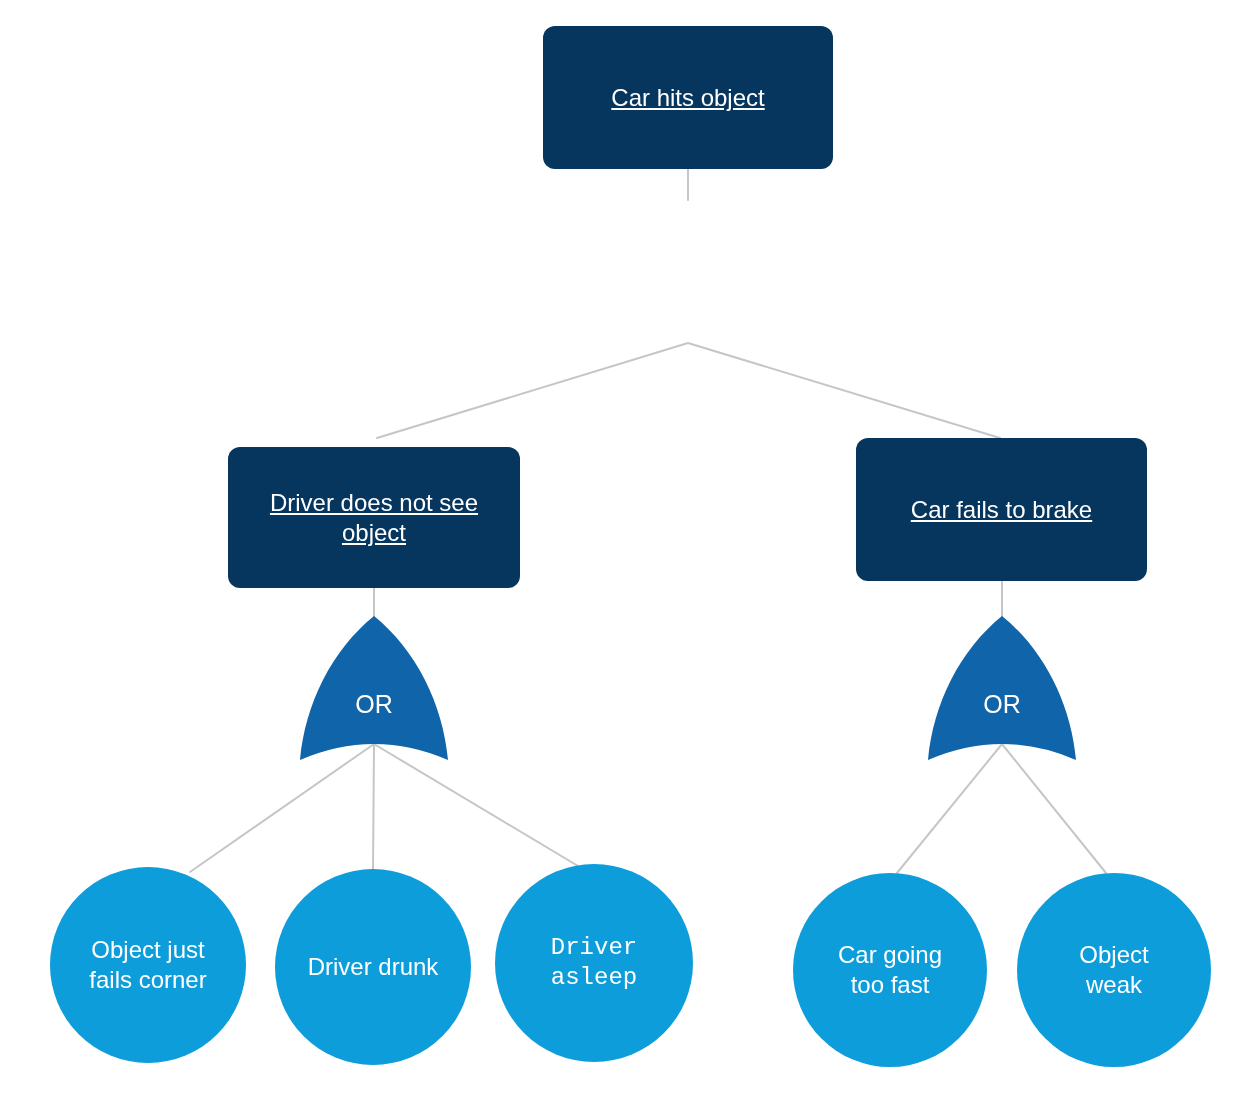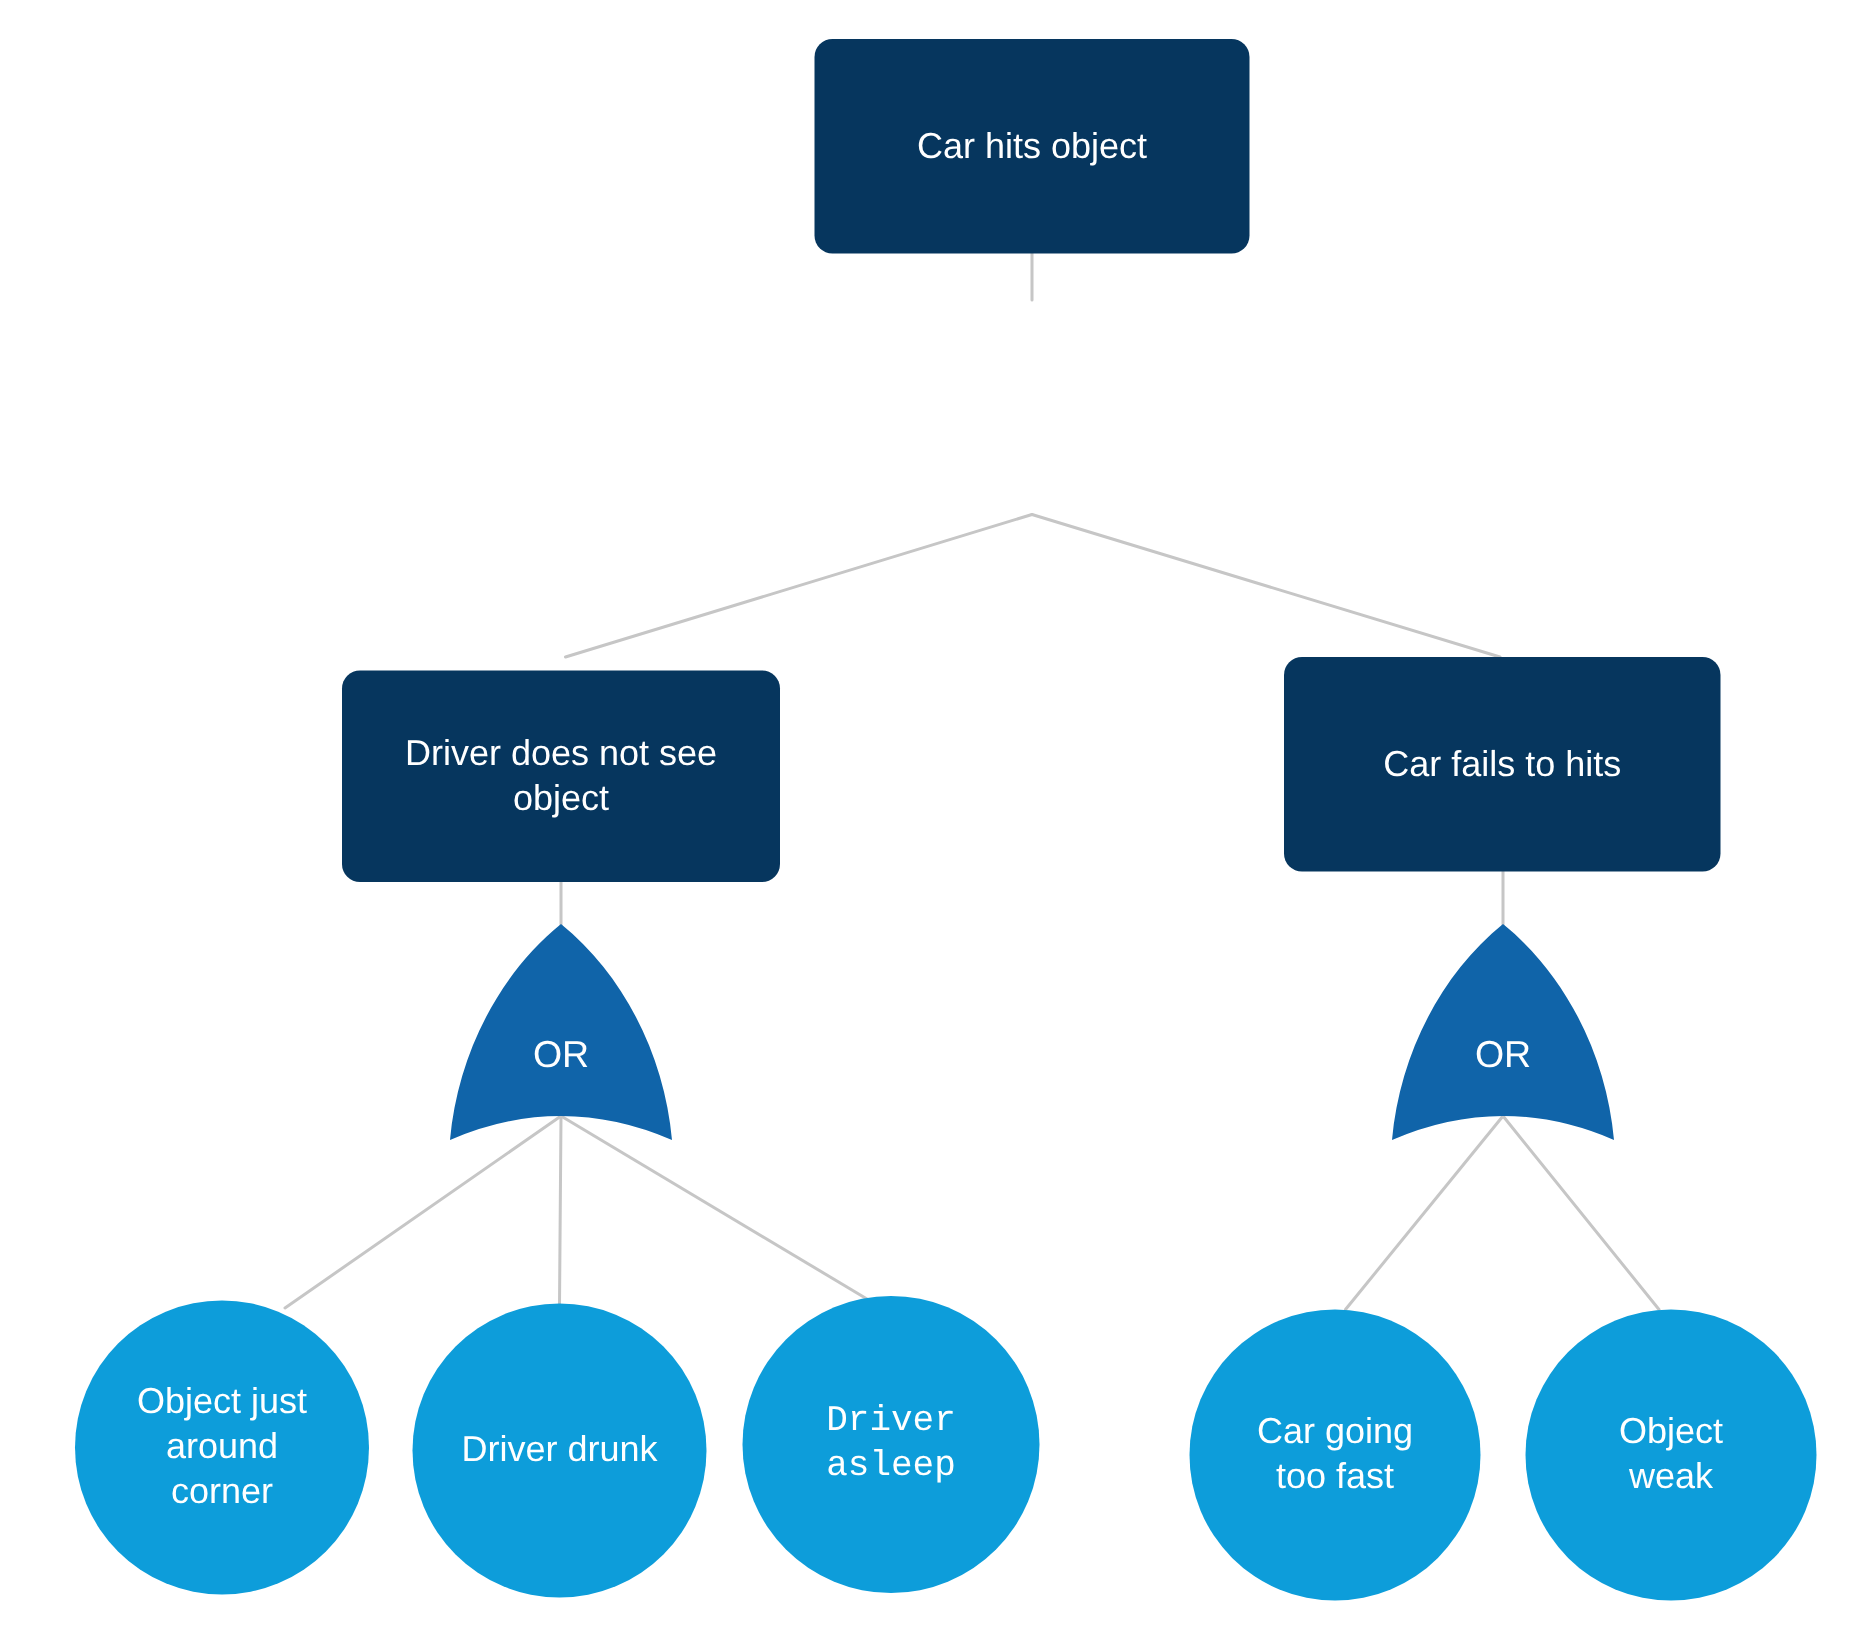--- a/index.html
+++ b/index.html
@@ -35,20 +35,21 @@
     text-align: center;
     color: #ffffff;
     font-size: 24px;
     line-height: 1.25;
     box-sizing: border-box;
   }
   .event-box {
     background: #06365e;
     border-radius: 12px;
     padding: 0 28px;
+    text-decoration: underline;
   }
   .basic-event {
     background: #0d9dda;
     border-radius: 50%;
   }
   .basic-event .label {
     max-width: 132px;
   }
   .gate {
     position: absolute;
@@ -89,39 +90,39 @@
   <div class="node event-box" style="left:543px; top:26px; width:290px; height:143px;">
     <span class="label">Car hits object</span>
   </div>
 
 
   <div class="node event-box" style="left:228px; top:447px; width:292px; height:141px;justify-content:center;">
     <span class="label">Driver does not see object</span>
   </div>
 
   <div class="node event-box" style="left:856px; top:438px; width:291px; height:143px;">
-    <span class="label">Car fails to hits</span>
+    <span class="label">Car fails to brake</span>
   </div>
 
   <div class="gate" style="left:300px; top:616px; width:148px; height:145px;">
     <svg class="gate-shape" width="148" height="145" viewBox="0 0 148 145">
       <path d="M74,0 C32,34 5,88 0,144 Q74,112 148,144 C143,88 116,34 74,0 Z" fill="#1064a9"></path>
     </svg>
     <span class="gate-label">OR</span>
   </div>
 
   <div class="gate" style="left:928px; top:616px; width:148px; height:145px;">
     <svg class="gate-shape" width="148" height="145" viewBox="0 0 148 145">
       <path d="M74,0 C32,34 5,88 0,144 Q74,112 148,144 C143,88 116,34 74,0 Z" fill="#1064a9"></path>
     </svg>
     <span class="gate-label">OR</span>
   </div>
 
   <div class="node basic-event" style="left:50px; top:867px; width:196px; height:196px;">
-    <span class="label">Object just around corner</span>
+    <span class="label">Object just fails corner</span>
   </div>
 
   <div class="node basic-event" style="left:275px; top:869px; width:196px; height:196px;">
     <span class="label">Driver drunk</span>
   </div>
 
   <div class="node basic-event" style="left:495px; top:864px; width:198px; height:198px;font-family:Liberation Mono, monospace;">
     <span class="label">Driver asleep</span>
   </div>
 

